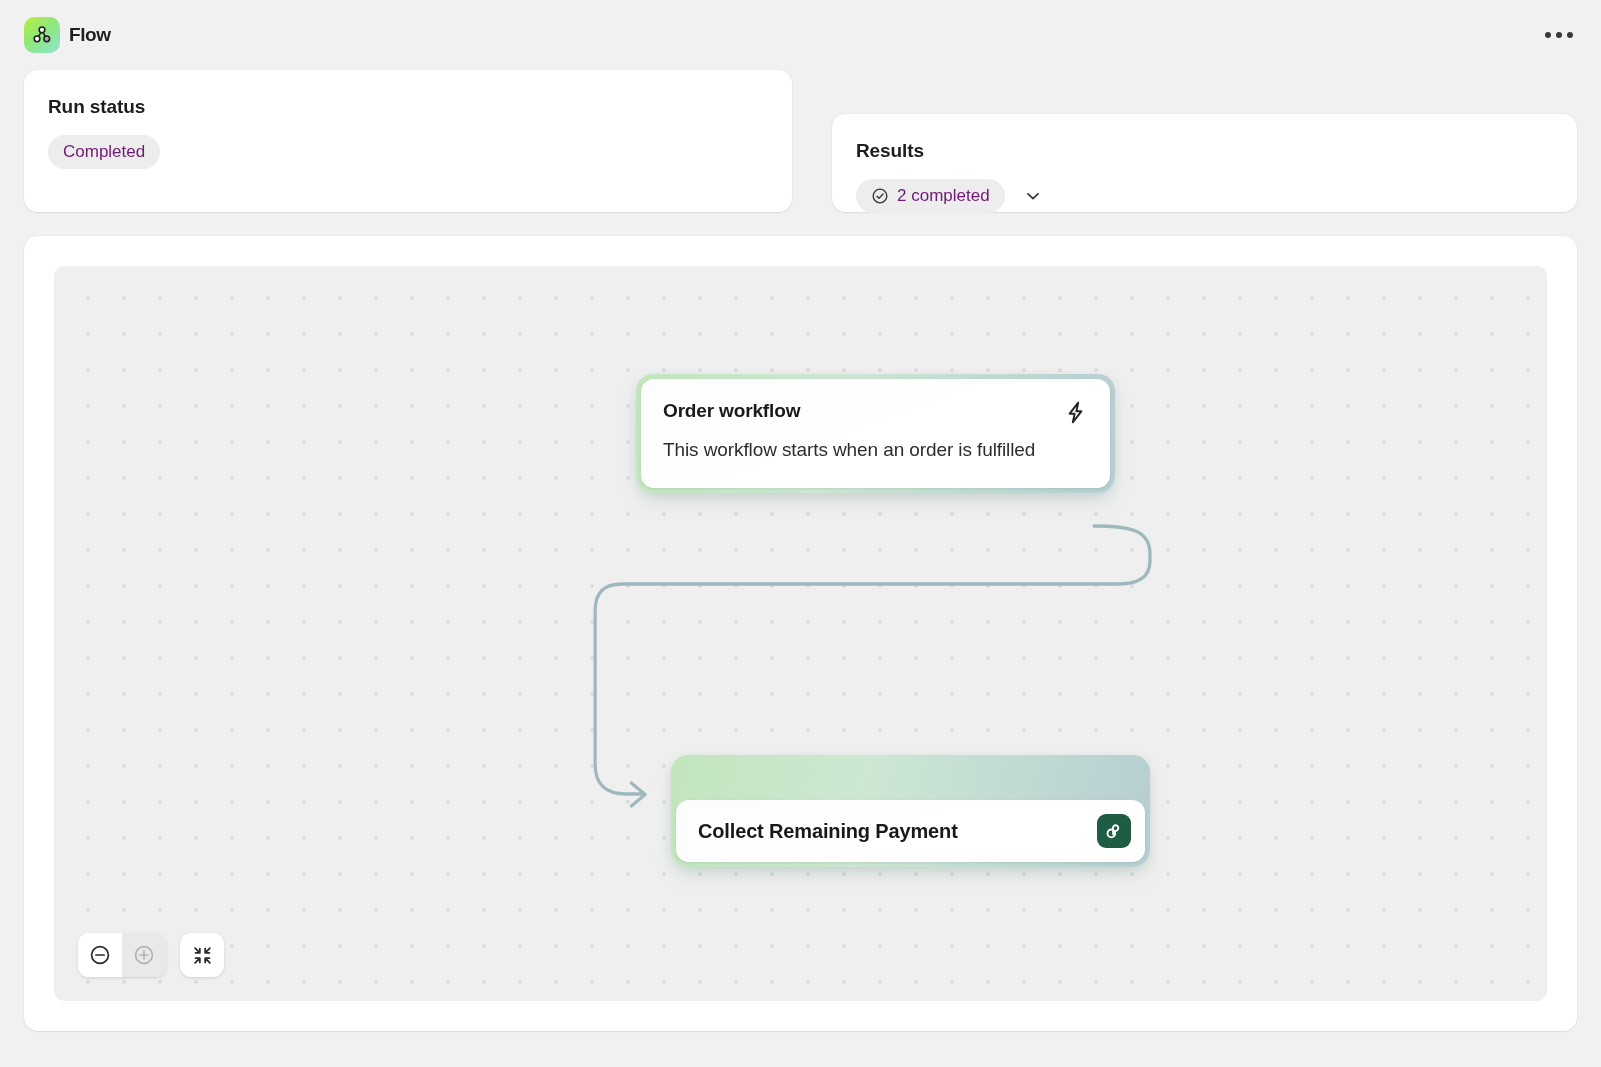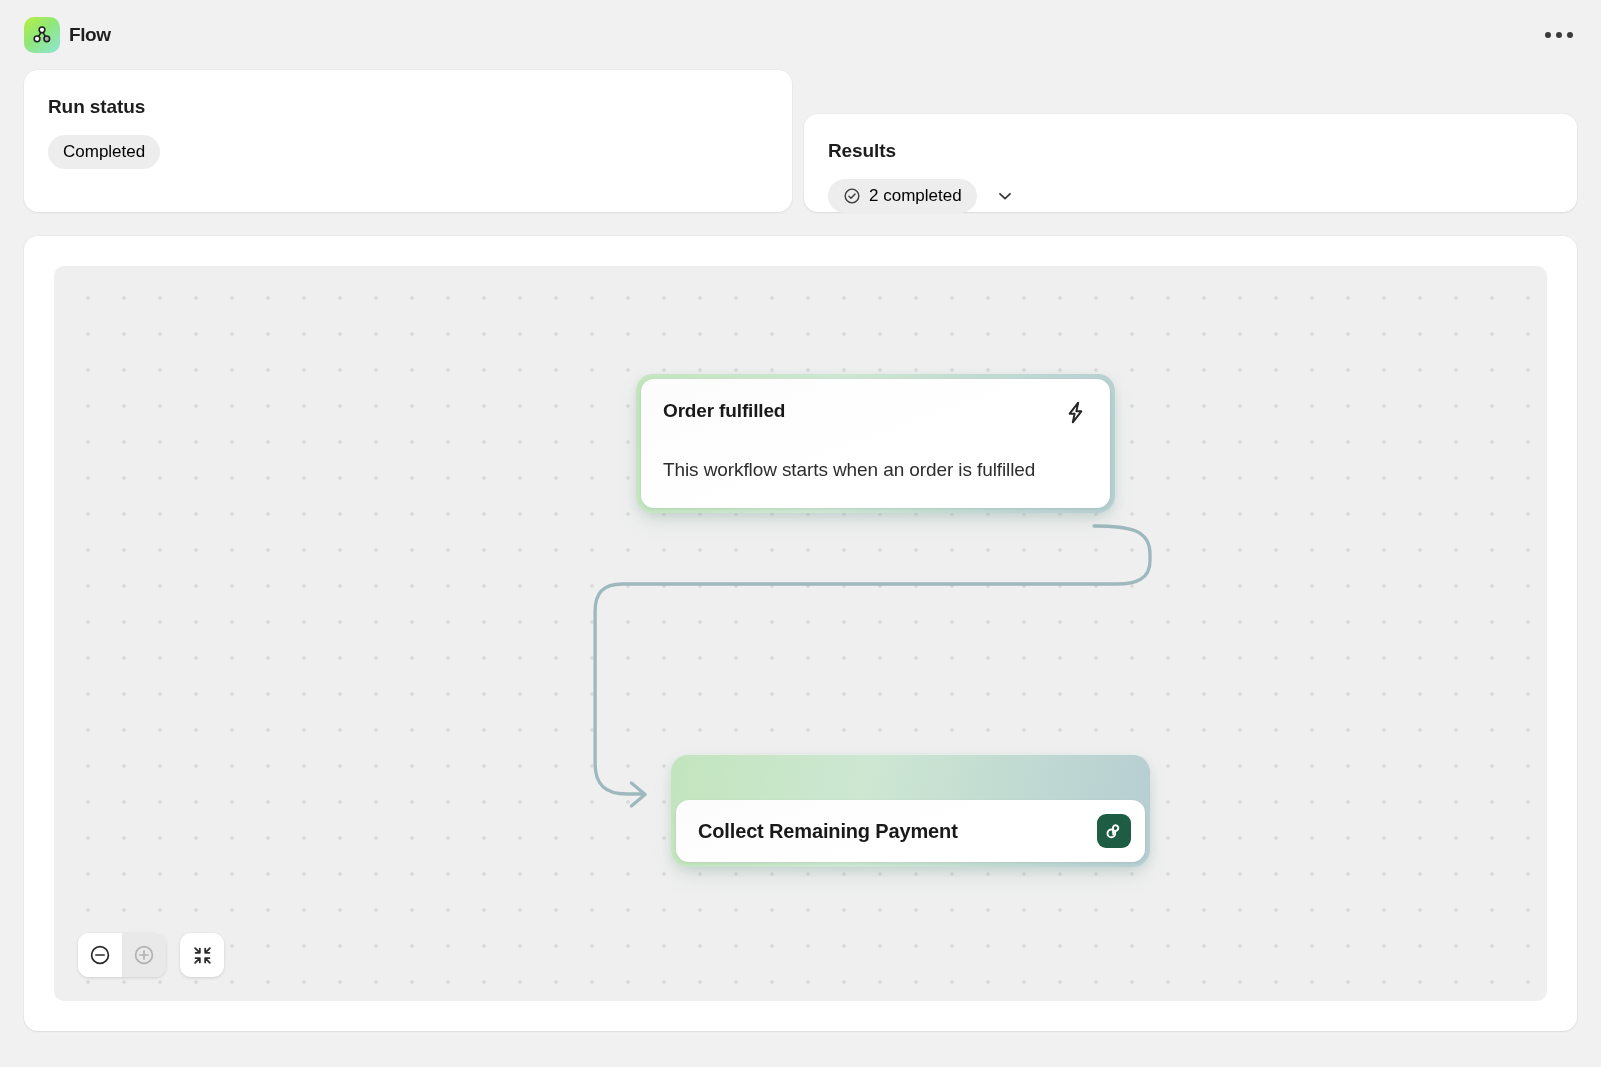--- a/index.html
+++ b/index.html
@@ -55,21 +55,21 @@
   .kebab i {
     width: 6px; height: 6px;
     border-radius: 50%;
     background: #3a3a3a;
     display: block;
   }
 
   
   .summary-row {
     display: flex;
-    gap: 12px;
+    gap: 40px;
     padding: 0 24px;
     height: 142px;
   }
   .panel {
     background: #ffffff;
     border-radius: 14px;
     box-shadow: 0 1px 2px rgba(20,20,20,0.07), 0 0 0 1px rgba(0,0,0,0.022);
     padding: 26px 24px 0 24px;
   }
   .panel-run { width: 768px; flex: none; }
@@ -83,21 +83,21 @@
     margin-bottom: 17px;
   }
   .pill {
     display: inline-flex;
     align-items: center;
     gap: 8px;
     background: #ededed;
     border-radius: 999px;
     padding: 7px 15px;
     font-size: 17px;
-    color: #000000;
+    color: #701a75;
   }
   .results-line {
     display: flex;
     align-items: center;
     gap: 14px;
   }
   .chev {
     display: inline-flex;
     padding: 4px;
     cursor: pointer;
@@ -166,21 +166,21 @@
     gap: 12px;
   }
   .node-title {
     font-size: 19px;
     font-weight: 700;
     color: #191919;
     letter-spacing: -0.15px;
     line-height: 1.3;
   }
   .node-desc {
-    margin-top: 32px;
+    margin-top: 12px;
     font-size: 19px;
     line-height: 1.42;
     color: #2d2d2d;
     letter-spacing: -0.1px;
   }
 
   
   .node-action {
     left: 617px;
     top: 489px;
@@ -313,21 +313,21 @@
                C 560 318, 552 327, 552 345
                L 552 498
                C 552 518, 562 528, 584 528
                L 600 528" fill="none" stroke="#9db9bd" stroke-width="3.4" stroke-linecap="round" stroke-linejoin="round"></path>
       <path d="M589 517 L603 528.5 L589 540" fill="none" stroke="#9db9bd" stroke-width="3.4" stroke-linecap="round" stroke-linejoin="round"></path>
     </svg>
 
     <div class="node node-trigger">
       <div class="node-inner">
         <div class="node-head">
-          <div class="node-title">Order fulfilled</div>
+          <div class="node-title">Order workflow</div>
           <span style="display:inline-flex;flex:none;margin-top:1px;">
             <svg width="25" height="25" viewBox="0 0 24 24" fill="none">
               <path d="M14.6 2.6 L6.4 13.1 L11.2 13.1 L9.4 21.4 L17.6 10.9 L12.8 10.9 Z" stroke="#262626" stroke-width="1.9" stroke-linejoin="round" stroke-linecap="round"></path>
             </svg>
           </span>
         </div>
         <div class="node-desc">This workflow starts when an order is fulfilled</div>
       </div>
     </div>
 

